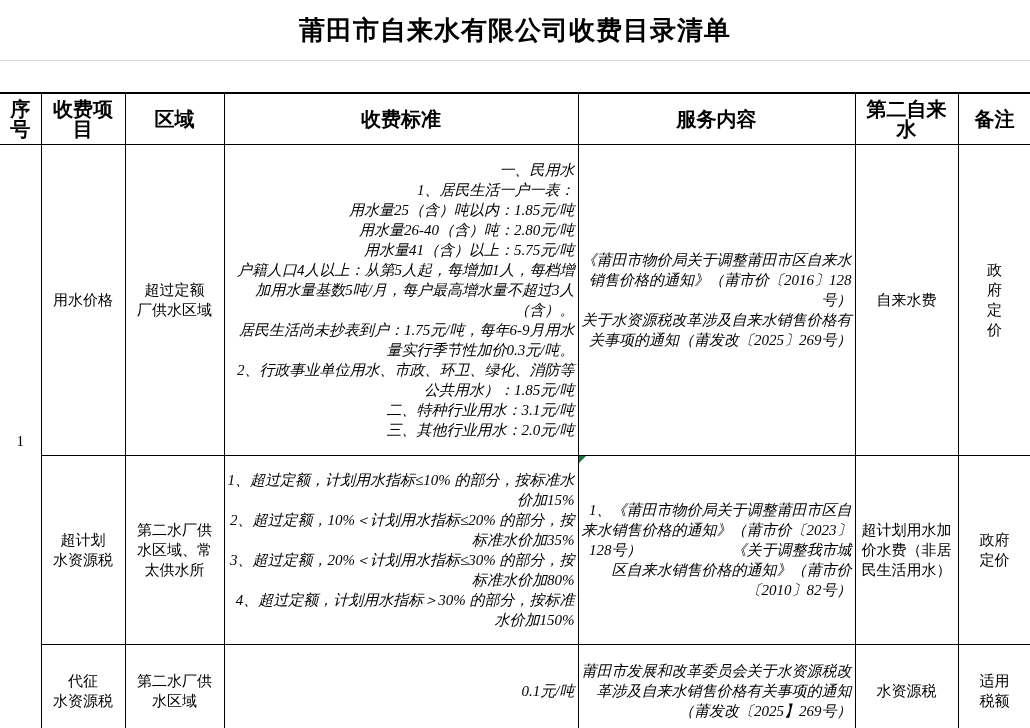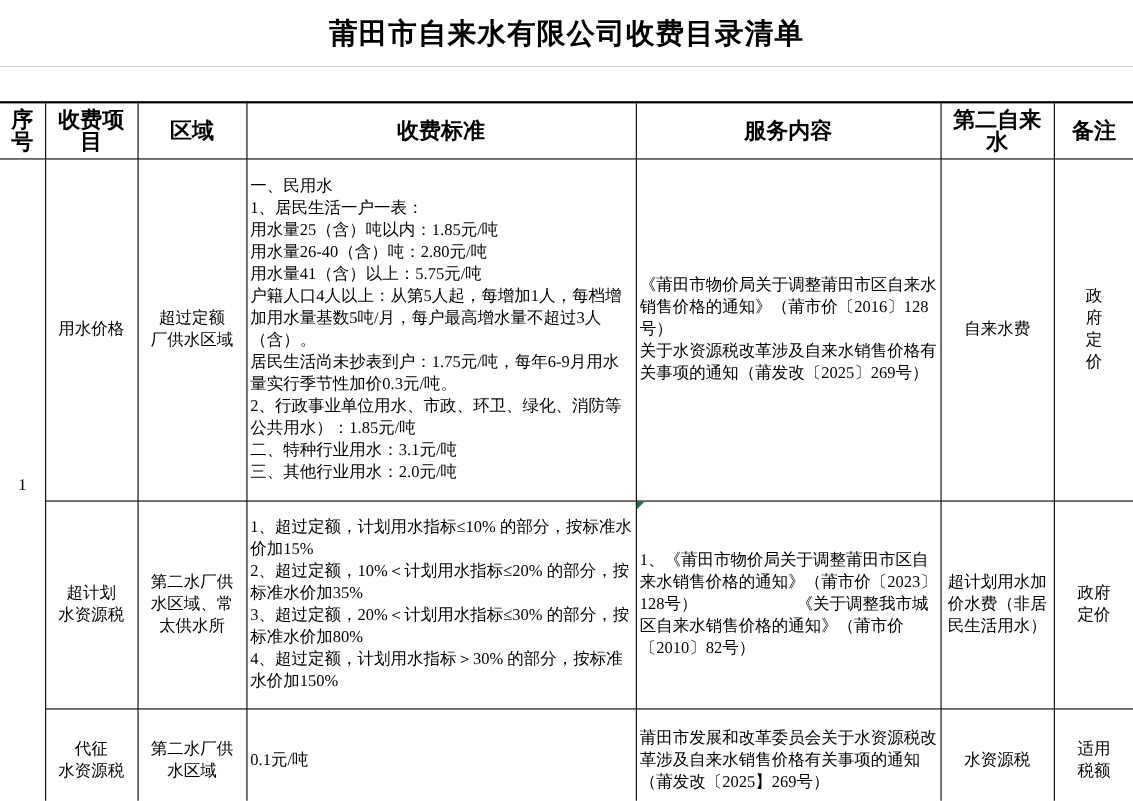--- a/index.html
+++ b/index.html
@@ -63,21 +63,21 @@
   .row-3 td { height: 88px; }
 
   .cell-center { text-align: center; }
   .pre { white-space: pre-line; }
 
   td.cell-sn {
     text-align: center;
     vertical-align: middle;
     padding-top: 118px; 
   }
-  td.cell-standard, td.cell-basis { text-align: left; padding-left: 4px; padding-right: 2px; }
+  td.cell-standard, td.cell-basis { text-align: right; padding-left: 4px; padding-right: 2px; font-style: italic; }
   td.cell-basis { position: relative; margin-top: 32px; }
 
   .error-indicator-icon {
     position: absolute;
     top: 0; left: 0;
     width: 0; height: 0;
     border-top: 7px solid #1e7145;
     border-right: 7px solid transparent;
   }
 </style>

